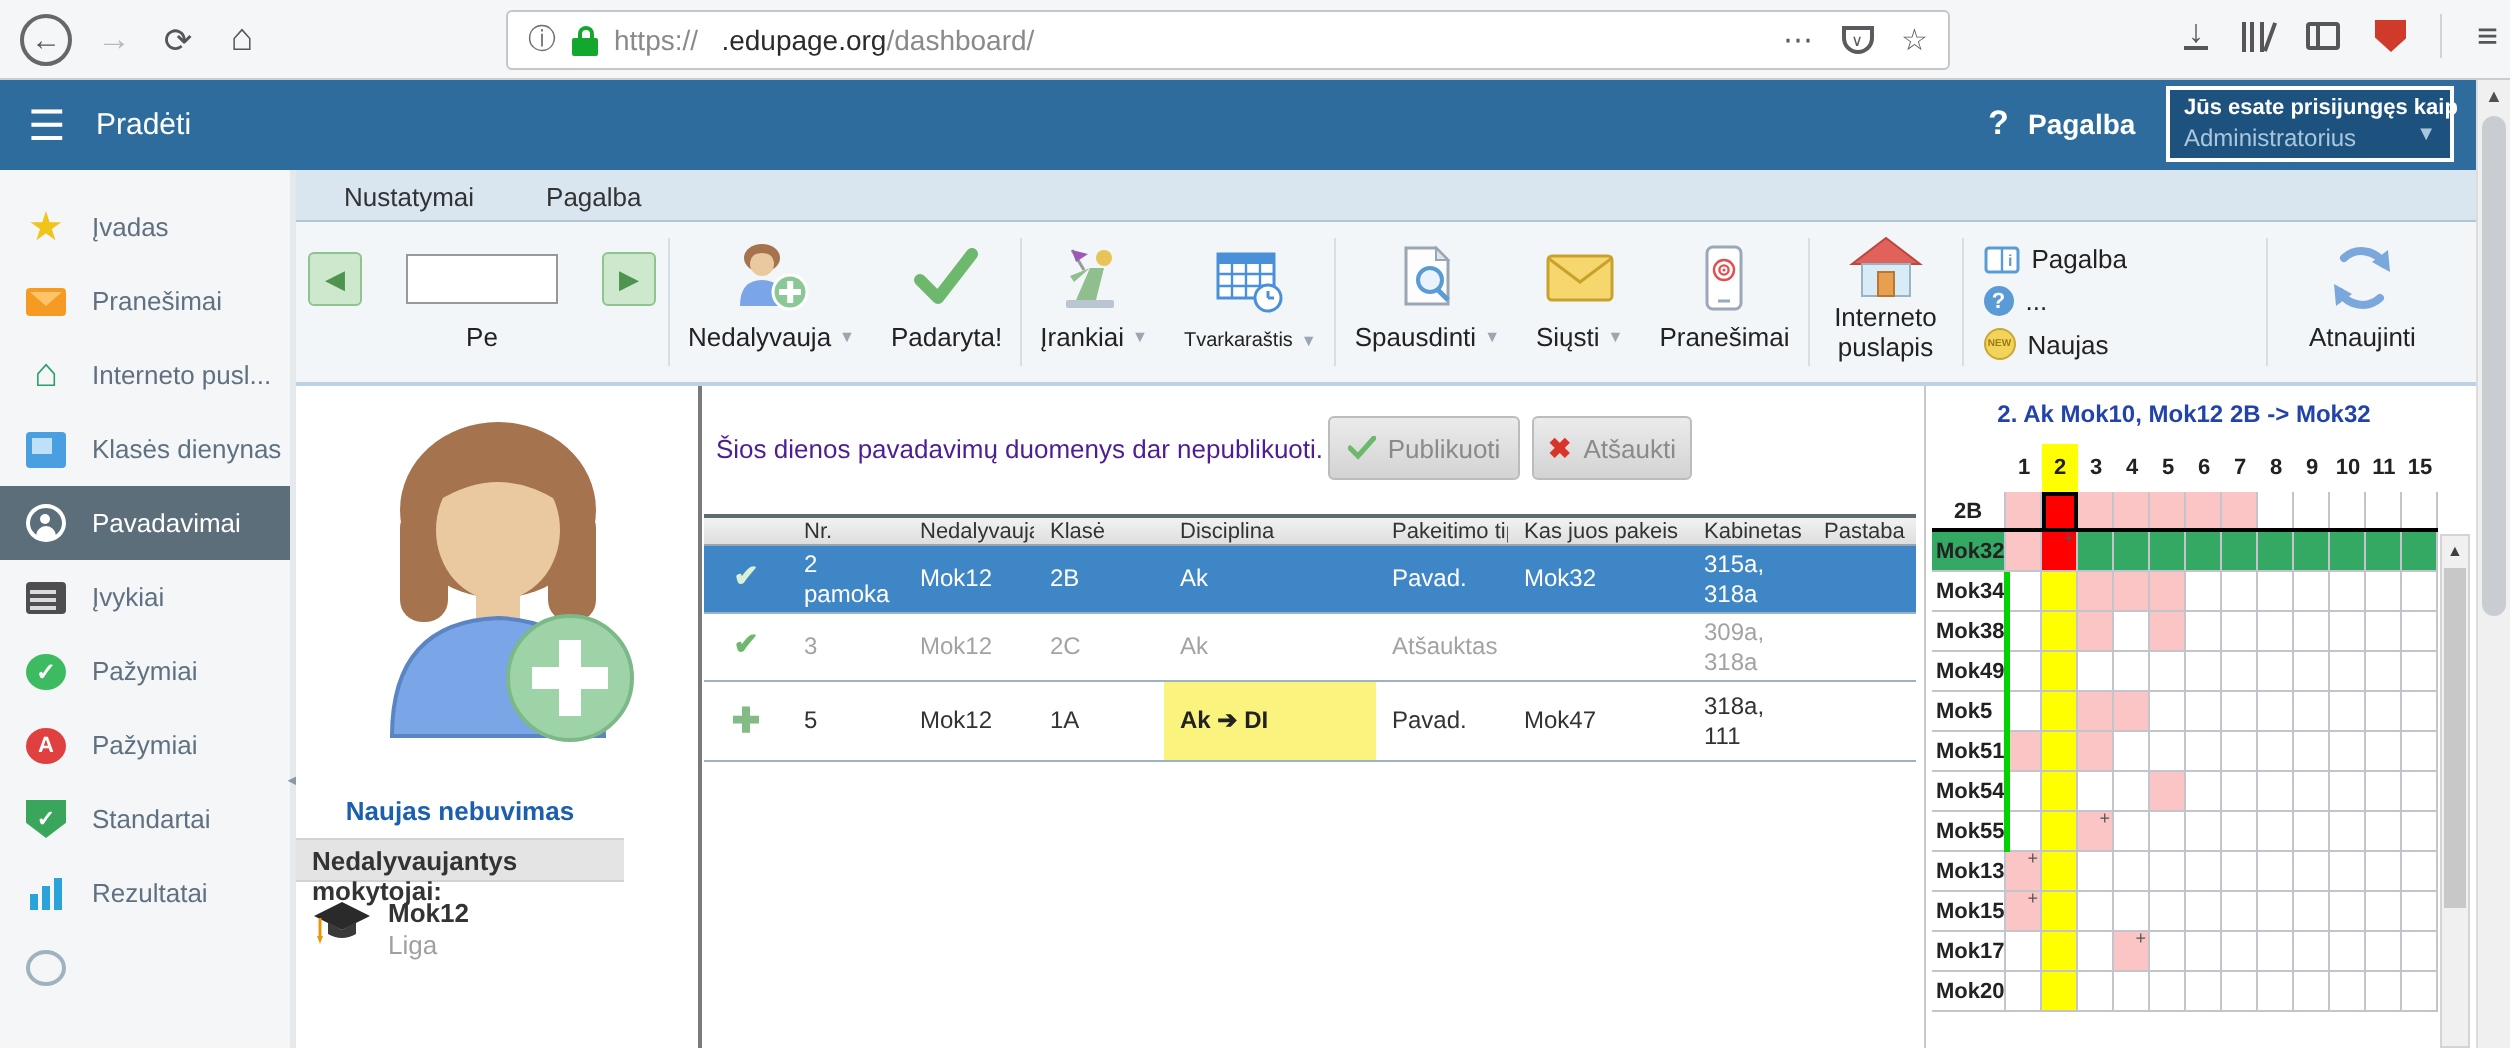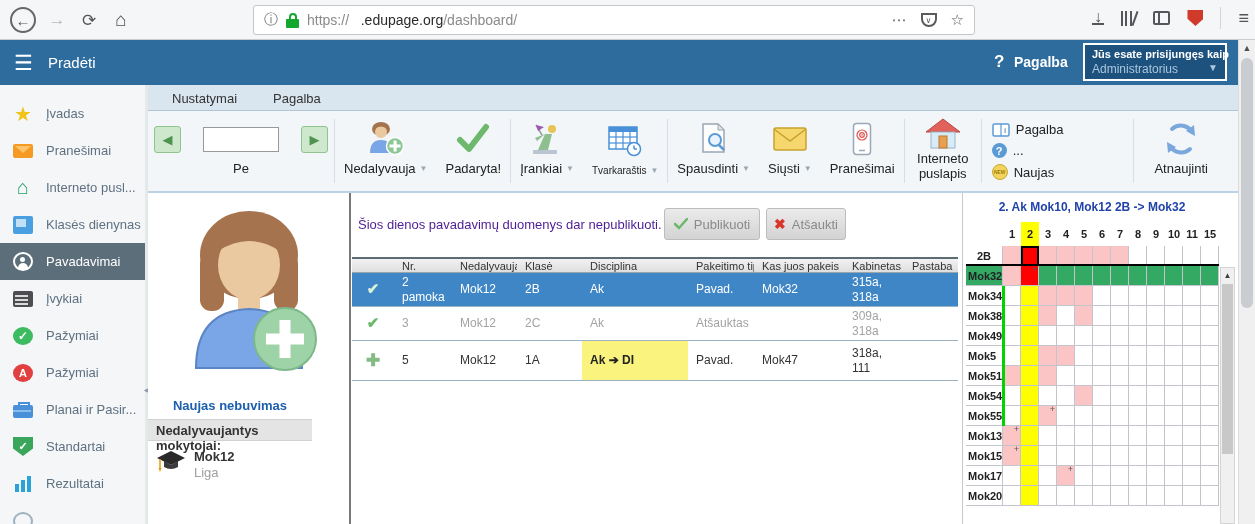--- a/index.html
+++ b/index.html
@@ -268,24 +268,20 @@
       </div>
       <div class="side-item">
         <span class="si si-check-circle">✓</span>
         <span>Pažymiai</span>
       </div>
       <div class="side-item">
         <span class="si si-grade">A</span>
         <span>Pažymiai</span>
       </div>
       <div class="side-item">
-        <span class="si si-briefcase"></span>
-        <span>Planai ir Pasir...</span>
-      </div>
-      <div class="side-item">
         <span class="si si-shield">✓</span>
         <span>Standartai</span>
       </div>
       <div class="side-item">
         <span class="si si-chart">
           <i style="height:8px"></i>
           <i style="height:12px"></i>
           <i style="height:16px"></i>
         </span>
         <span>Rezultatai</span>

